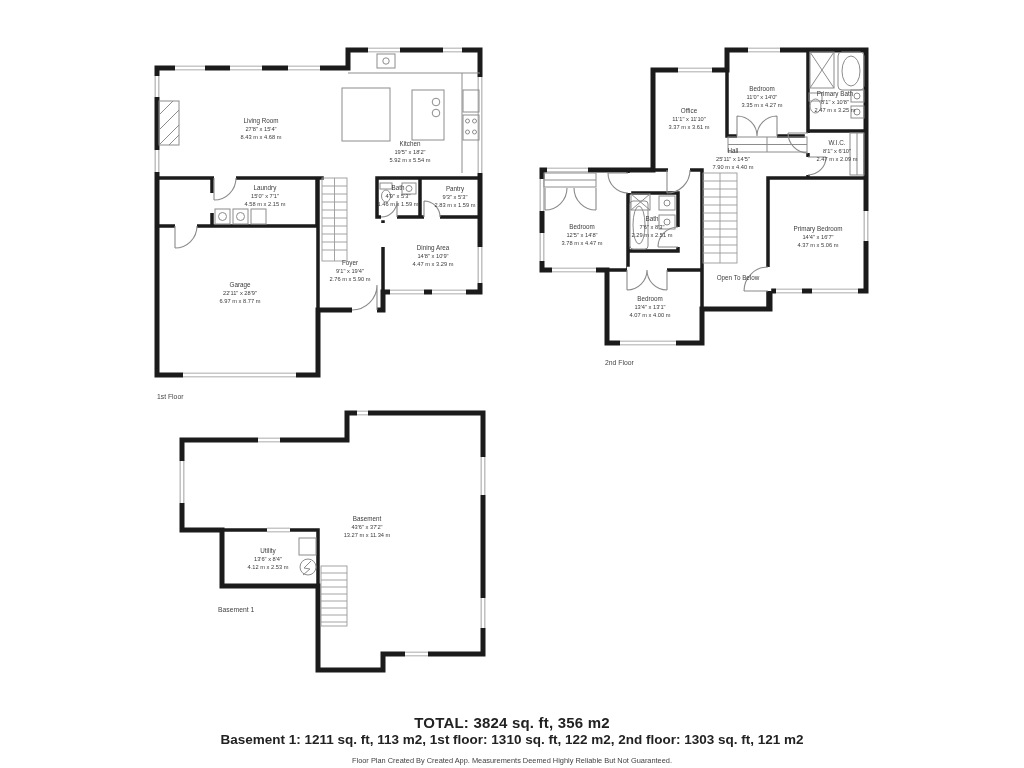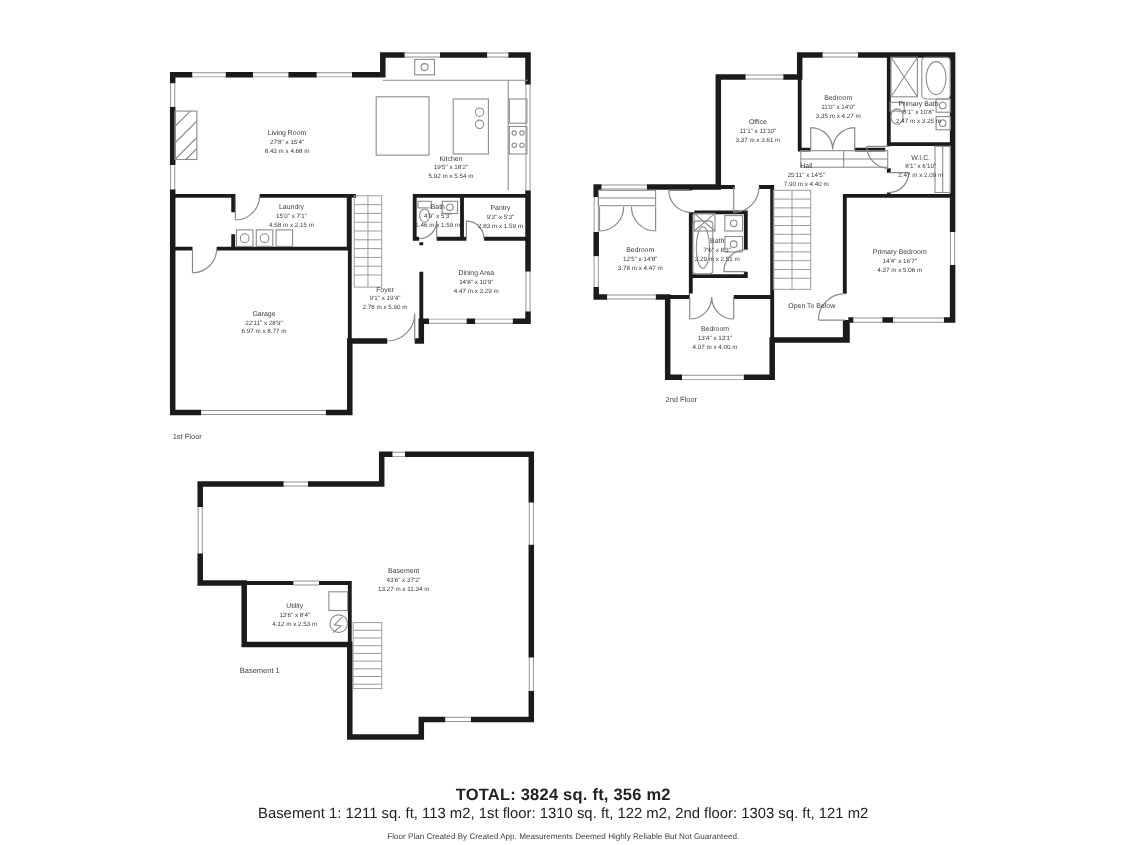--- a/index.html
+++ b/index.html
@@ -18,21 +18,21 @@
   .stairs{fill:none;stroke:#9a9a9a;stroke-width:0.9;}
   .fix{fill:none;stroke:#8c8c8c;stroke-width:1;}
   text{fill:#3b3b3b;text-anchor:middle;font-family:"Liberation Sans",sans-serif;}
   .rn{font-size:6.3px;}
   .rd{font-size:5.7px;}
   .fl{font-size:6.8px;text-anchor:start;fill:#454545;}
 
   
   .summary{position:absolute;left:0;top:681px;width:1024px;text-align:center;color:#222;}
   .summary .total{font-size:15px;font-weight:bold;letter-spacing:.2px;}
-  .summary .line{font-size:13.5px;line-height:18.5px;}
+  .summary .line{font-size:13.5px;line-height:18.5px;font-weight:bold;}
   .summary .disclaimer{font-size:7.4px;color:#3f3f3f;margin-top:6px;}
 </style>
 </head>
 <body>
 
 <div class="page">
 <svg class="plan" width="1024" height="768" viewBox="0 0 1024 768" xmlns="http://www.w3.org/2000/svg">
 
   <g>
     <path class="wall-ext" d="M 157,35 H 348 V 17 H 480 V 259 H 383 V 277 H 318 V 342 H 157 Z"></path>

